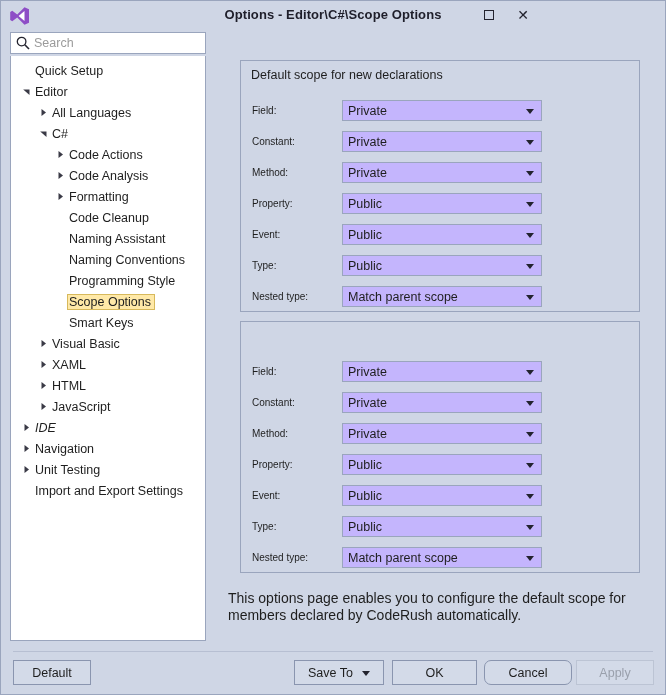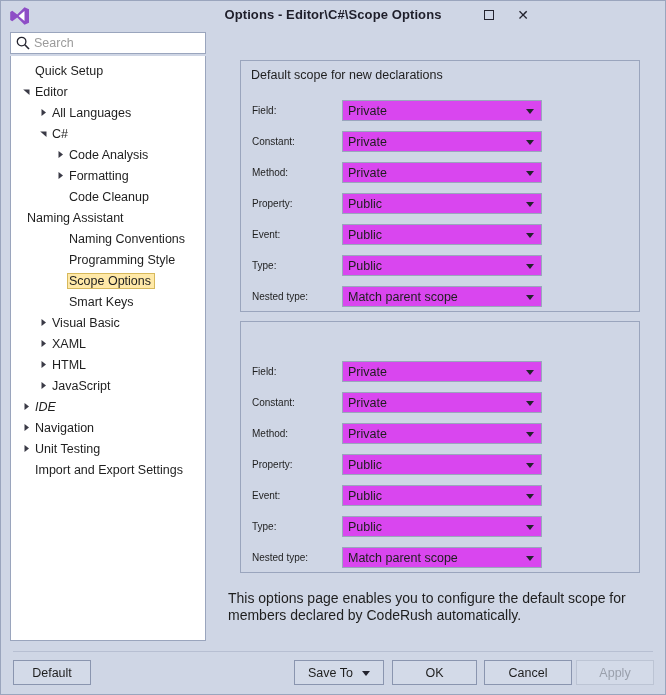--- a/index.html
+++ b/index.html
@@ -177,21 +177,21 @@
   }
   .row-label {
     width: 90px;
     flex: none;
     font-size: 10px;
     color: #1e1e1e;
   }
   .combo {
     width: 200px;
     height: 21px;
-    background: #d946ef;
+    background: #c4b5fd;
     border: 1px solid #9aa5bd;
     box-sizing: border-box;
     display: flex;
     align-items: center;
     position: relative;
     cursor: default;
   }
   .combo-val {
     font-size: 12.5px;
     color: #1e1e1e;
@@ -236,21 +236,21 @@
     display: flex;
     align-items: center;
     justify-content: center;
     cursor: default;
     font-family: "Liberation Sans", sans-serif;
   }
   .btn.disabled { color: #9aa0ac; border-color: #bcc4d4; }
   #btn-default { left: 12px;  top: 659px; width: 78px; }
   #btn-saveto  { left: 293px; top: 659px; width: 90px; }
   #btn-ok      { left: 391px; top: 659px; width: 85px; }
-  #btn-cancel  { left: 483px; top: 659px; width: 88px; }
+  #btn-cancel  { left: 483px; top: 659px; width: 88px; border-radius: 7px; }
   #btn-apply   { left: 575px; top: 659px; width: 78px; }
   .btn-arrow {
     width: 0; height: 0;
     border-left: 4.5px solid transparent;
     border-right: 4.5px solid transparent;
     border-top: 5px solid #23232e;
     margin-left: 9px;
     margin-top: 2px;
   }
 </style>
@@ -313,35 +313,43 @@
         </svg>
       </span>
       <span class="tlabel">C#</span>
     </div>
     <div class="tnode" style="padding-left: 42px;">
       <span class="tarrow">
         <svg width="9" height="9" viewBox="0 0 9 9">
           <path d="M2.5 1 L7 4.5 L2.5 8 Z" fill="#3a3a46"></path>
         </svg>
       </span>
+      <span class="tlabel">Code Actions</span>
+    </div>
+    <div class="tnode" style="padding-left: 42px;">
+      <span class="tarrow">
+        <svg width="9" height="9" viewBox="0 0 9 9">
+          <path d="M2.5 1 L7 4.5 L2.5 8 Z" fill="#3a3a46"></path>
+        </svg>
+      </span>
       <span class="tlabel">Code Analysis</span>
     </div>
     <div class="tnode" style="padding-left: 42px;">
       <span class="tarrow">
         <svg width="9" height="9" viewBox="0 0 9 9">
           <path d="M2.5 1 L7 4.5 L2.5 8 Z" fill="#3a3a46"></path>
         </svg>
       </span>
       <span class="tlabel">Formatting</span>
     </div>
     <div class="tnode" style="padding-left: 42px;">
       <span class="tarrow"></span>
       <span class="tlabel">Code Cleanup</span>
     </div>
-    <div class="tnode" style=" text-align: center;">
+    <div class="tnode" style="padding-left: 42px; text-align: center;">
       <span class="tarrow"></span>
       <span class="tlabel">Naming Assistant</span>
     </div>
     <div class="tnode" style="padding-left: 42px;">
       <span class="tarrow"></span>
       <span class="tlabel">Naming Conventions</span>
     </div>
     <div class="tnode" style="padding-left: 42px;">
       <span class="tarrow"></span>
       <span class="tlabel">Programming Style</span>

